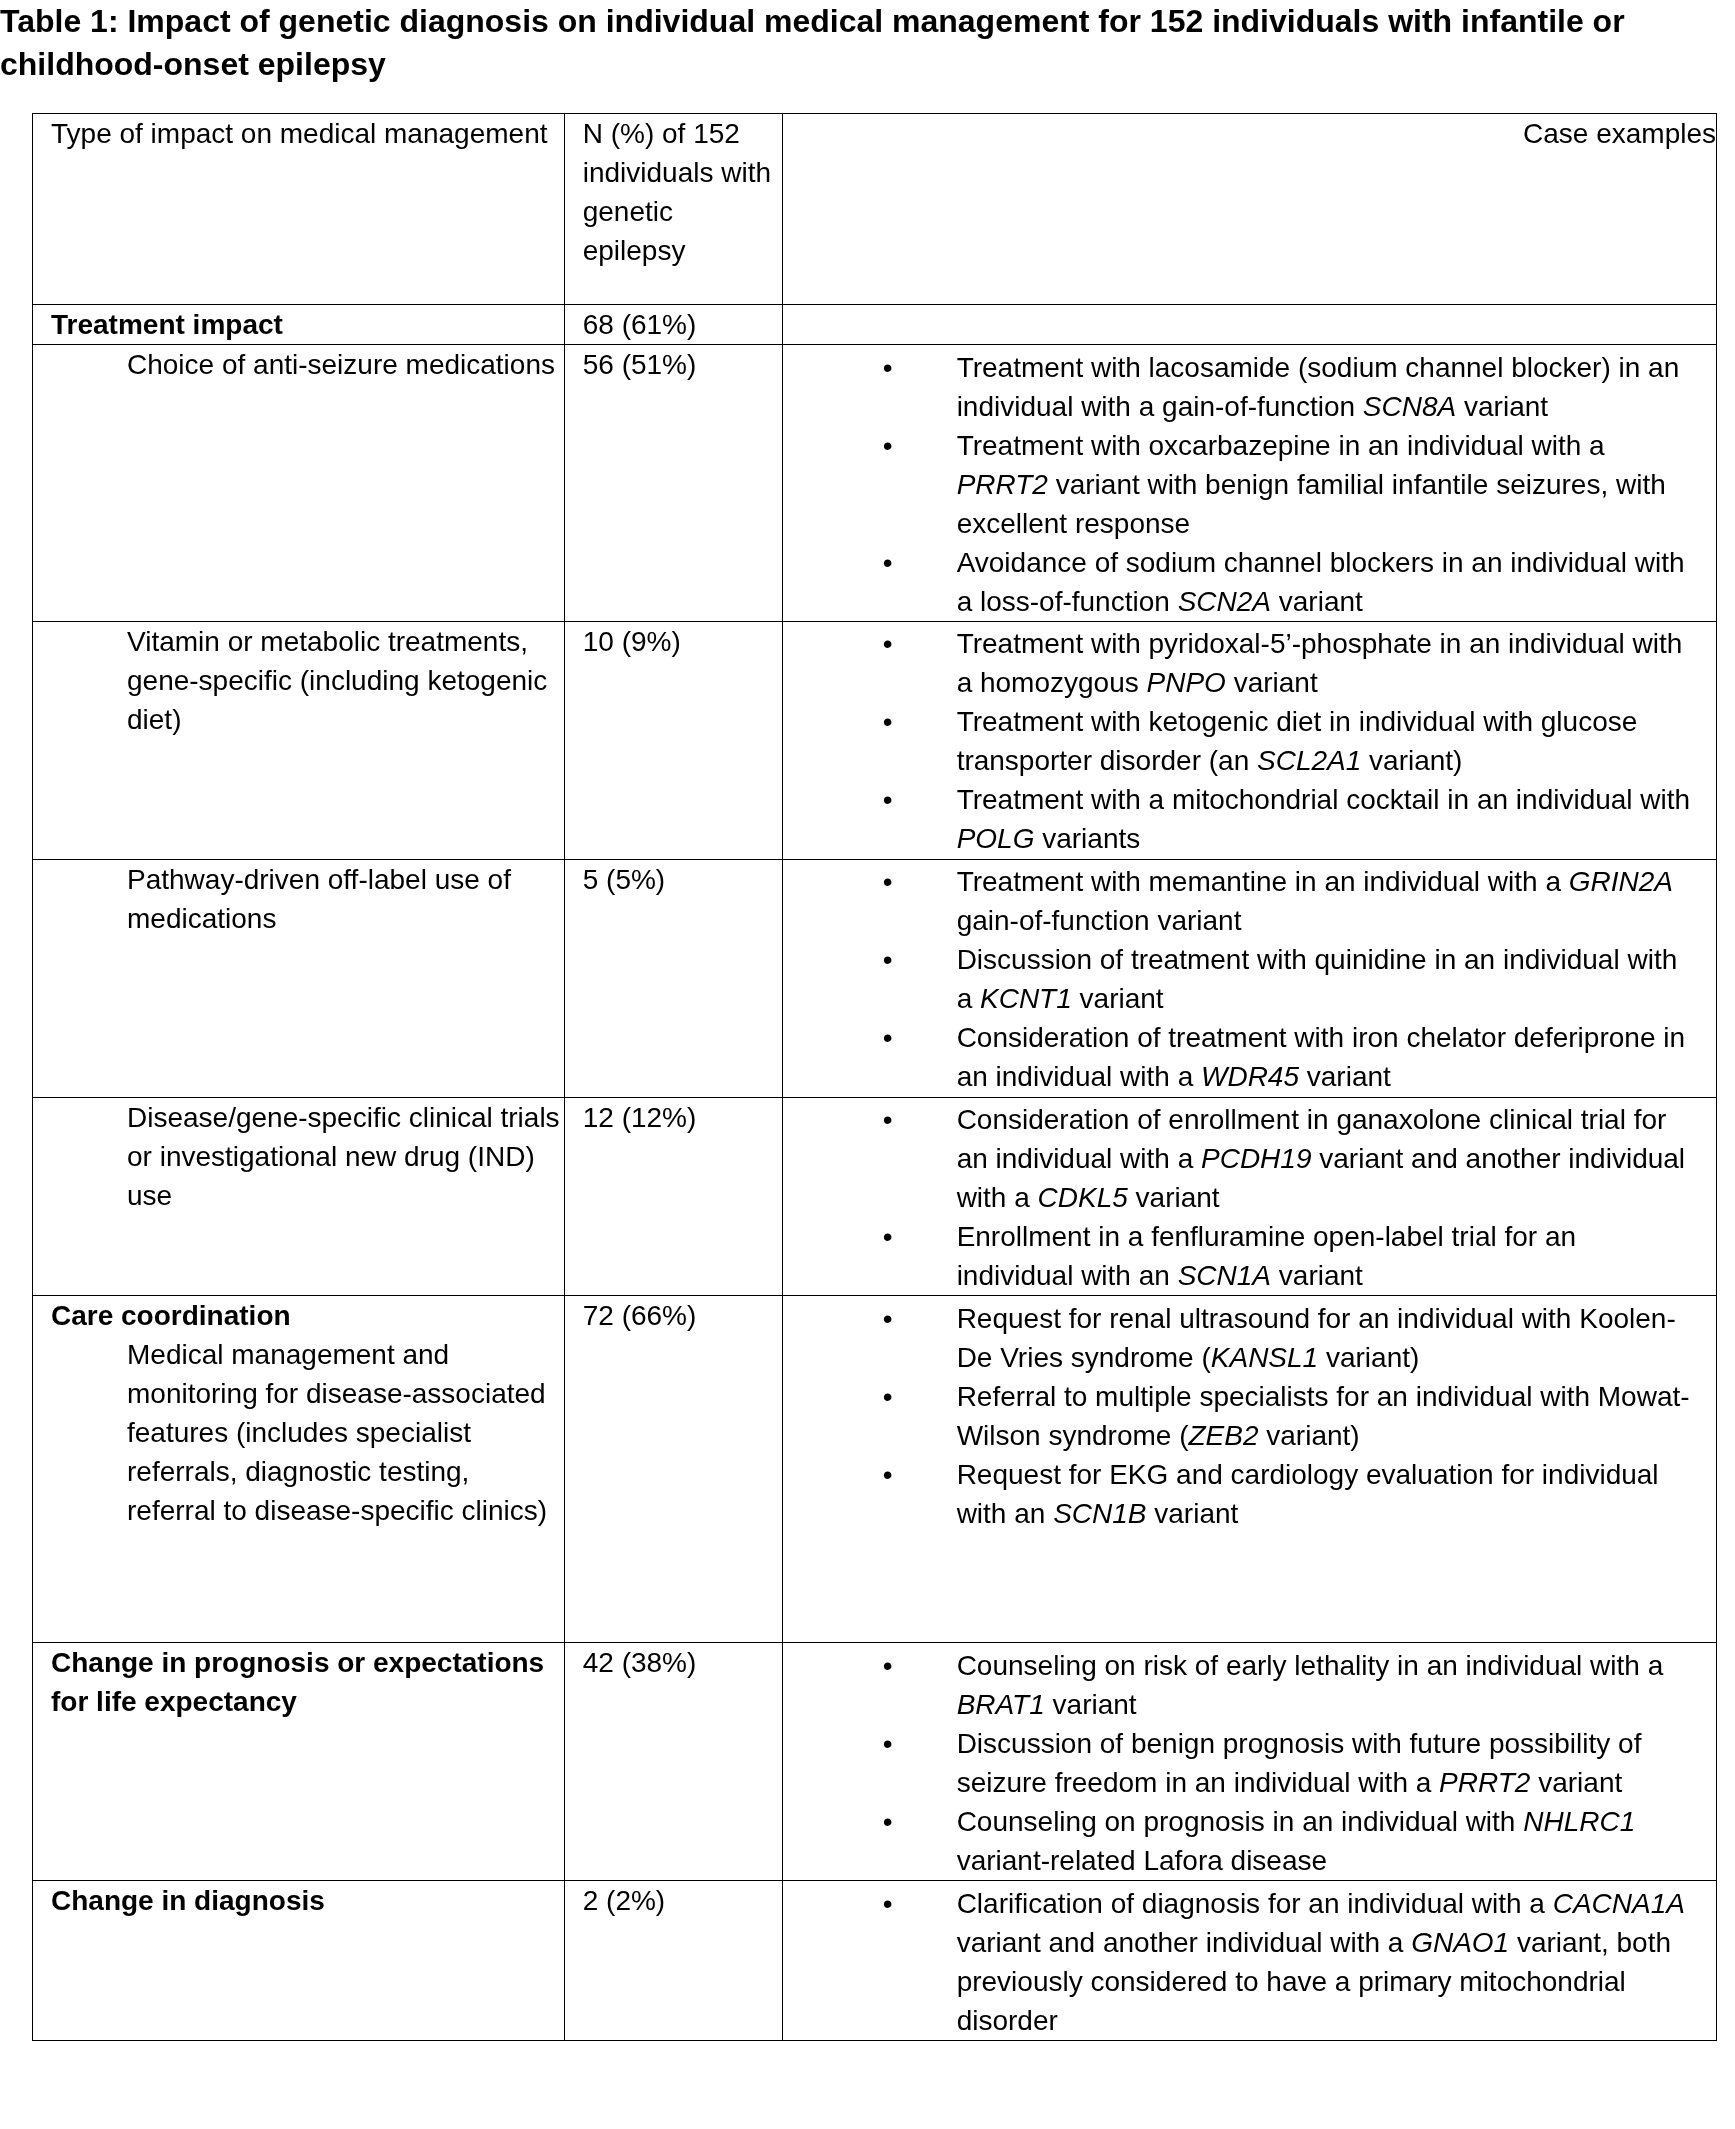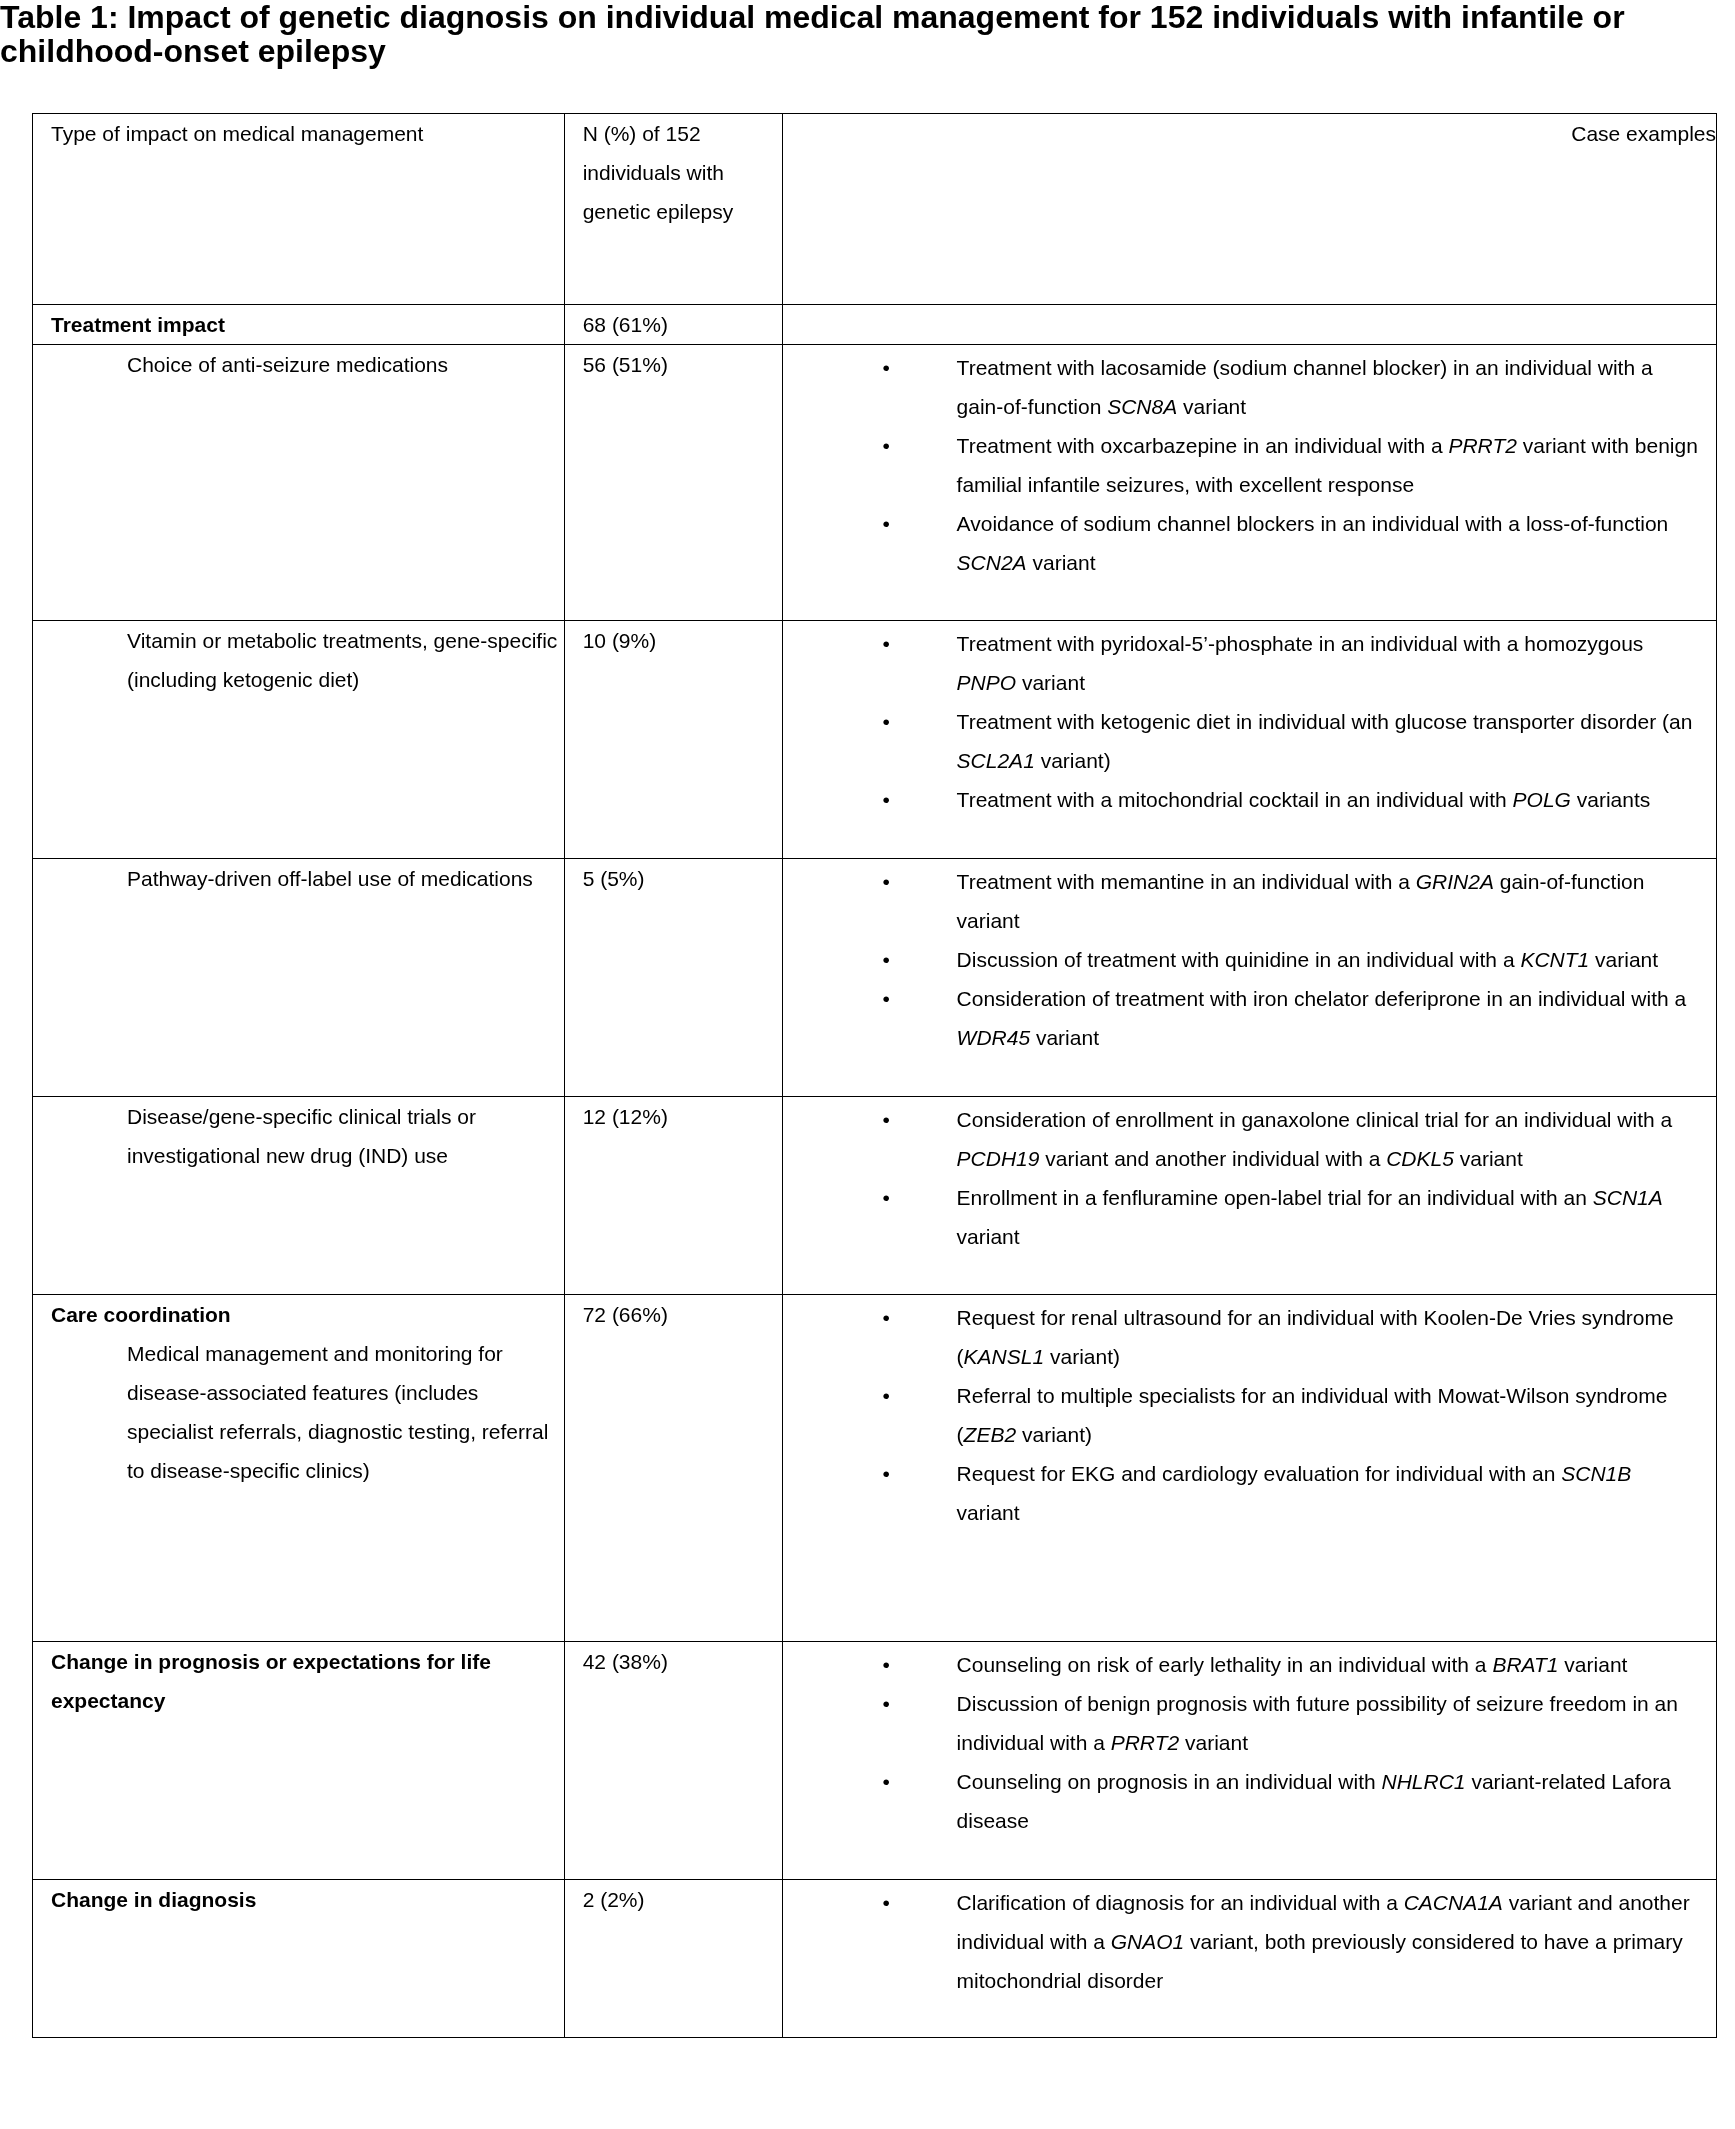--- a/index.html
+++ b/index.html
@@ -3,26 +3,26 @@
 <meta charset="utf-8">
 <style>
   html, body { margin: 0; padding: 0; background: #ffffff; }
   body {
     width: 1735px; height: 2129px; overflow: hidden;
     font-family: "Liberation Sans", sans-serif; color: #000;
     position: relative;
   }
   .title {
     position: absolute; left: 0; top: 0; width: 1727px;
-    font-weight: bold; font-size: 32px; line-height: 34px;
+    font-weight: bold; font-size: 32px; line-height: 43px;
   }
   table.t {
     position: absolute; left: 32px; top: 113px;
     width: 1685px; border-collapse: collapse;
-    font-size: 21px; line-height: 39px;
+    font-size: 28px; line-height: 39px;
   }
   table.t td {
     border: 1.8px solid #000; vertical-align: top; padding: 0 0 0 18px;
   }
   col.c1 { width: 532px; } col.c2 { width: 218px; } col.c3 { width: 935px; }
   td.hcase { text-align: right; vertical-align: middle; }
   td.hfirst { vertical-align: middle; }
   .bold { font-weight: bold; }
   .sub { padding-left: 76px; display: block; }
   ul.bl { list-style: none; margin: 2.7px 0 0 0; padding: 0 18px 0 0; }

